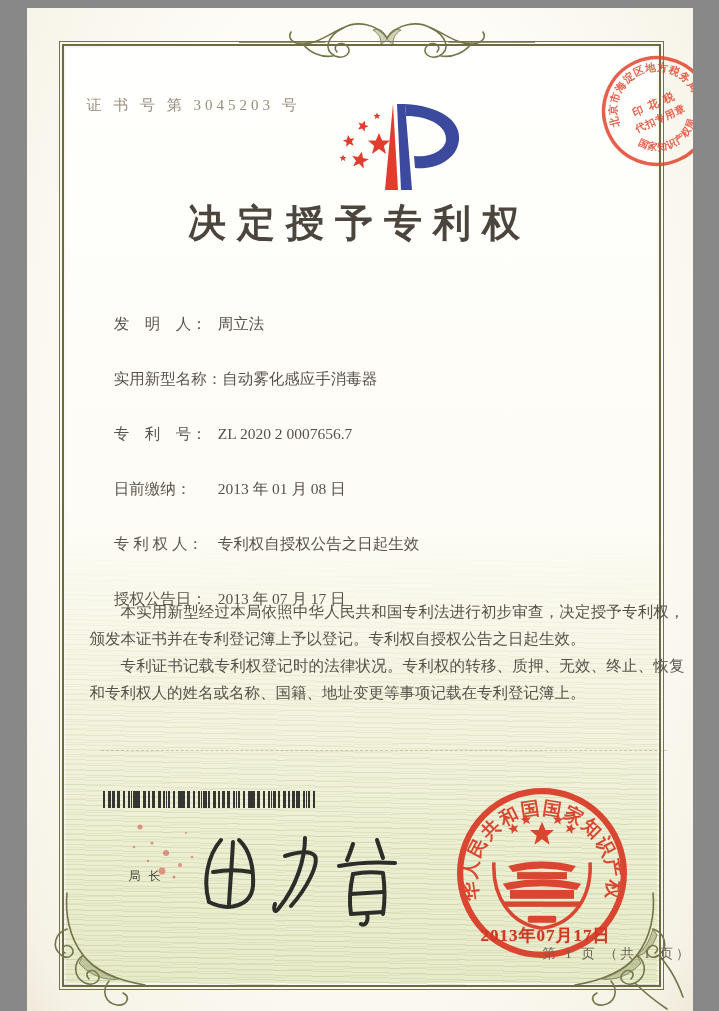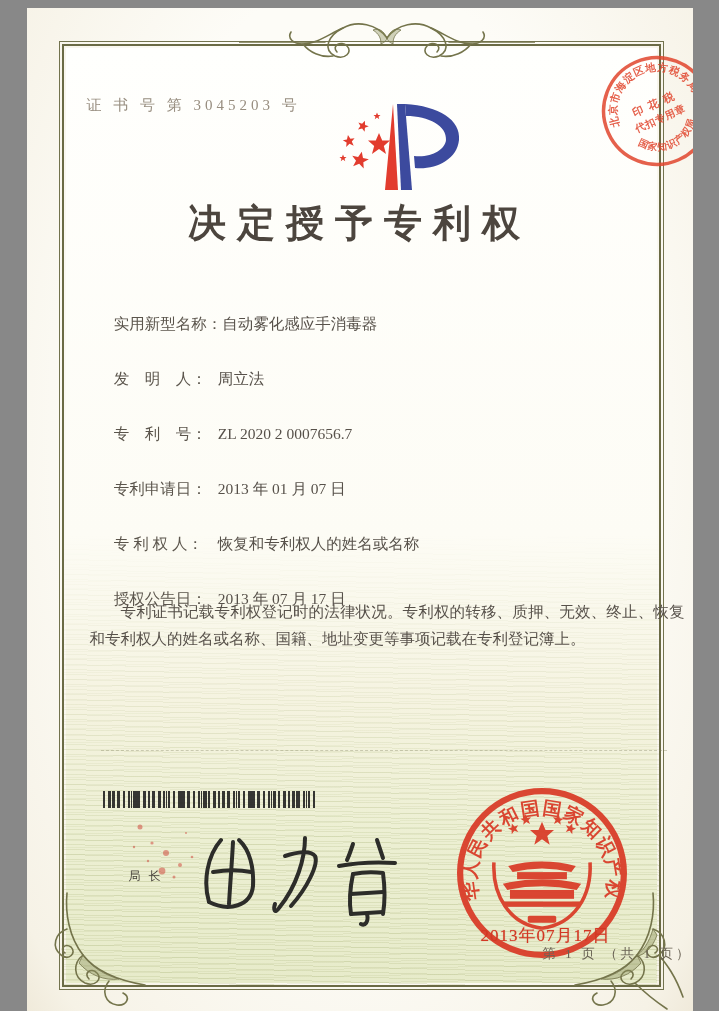--- a/index.html
+++ b/index.html
@@ -53,21 +53,21 @@
   .sig{stroke:#191919;fill:none;stroke-width:4;stroke-linecap:round;stroke-linejoin:round;opacity:.9;}
   .sr-only{position:absolute;width:1px;height:1px;overflow:hidden;clip:rect(0 0 0 0);}
   .splatter{position:absolute;left:95px;top:805px;width:160px;height:70px;pointer-events:none;}
   
   .tax-stamp{position:absolute;left:572px;top:45px;width:116px;height:116px;
              transform:rotate(-24deg);opacity:.85;}
   .tax-red{fill:#e1462e;}
   .seal{position:absolute;left:426px;top:776px;width:178px;height:178px;opacity:.93;}
   .seal-red{fill:#d93a26;}
   .seal-date{position:absolute;left:430px;top:916px;width:178px;text-align:center;
-             font-size:17px;font-weight:400;letter-spacing:1px;color:#d23723;
+             font-size:17px;font-weight:700;letter-spacing:1px;color:#d23723;
              text-shadow:0 0 1px rgba(210,55,35,.5);}
   .footer{position:absolute;left:0;top:937px;width:100%;text-align:right;
           font-size:13.5px;letter-spacing:3px;color:#6a6355;}
 </style>
 </head>
 <body>
 
 <div class="page">
 
   <div class="frame-outer">
@@ -143,40 +143,41 @@
       <textPath href="#taxBot" startOffset="50%" text-anchor="middle">国家知识产权局</textPath>
     </text>
     <text class="tax-red" x="75" y="70" text-anchor="middle" font-size="14" font-weight="bold" letter-spacing="2">印 花 税</text>
     <text class="tax-red" x="75" y="90" text-anchor="middle" font-size="13" font-weight="bold" letter-spacing="1">代扣专用章</text>
   </svg>
 
   <div class="title">决定授予专利权</div>
 
   <div class="fields">
     <div class="field">
+      <span class="f-label">发　明　人：</span><span class="f-value">周立法</span>
+    </div>
+    <div class="field">
       <span class="f-label">实用新型名称：</span><span class="f-value">自动雾化感应手消毒器</span>
     </div>
     <div class="field">
-      <span class="f-label">发　明　人：</span><span class="f-value">周立法</span>
-    </div>
-    <div class="field">
       <span class="f-label">专　利　号：</span><span class="f-value">ZL 2020 2 0007656.7</span>
     </div>
     <div class="field">
-      <span class="f-label">专利申请日：</span><span class="f-value">2013 年 01 月 07 日</span>
-    </div>
-    <div class="field">
-      <span class="f-label">专 利 权 人：</span><span class="f-value">恢复和专利权人的姓名或名称</span>
+      <span class="f-label">日前缴纳：</span><span class="f-value">2013 年 01 月 08 日</span>
+    </div>
+    <div class="field">
+      <span class="f-label">专 利 权 人：</span><span class="f-value">专利权自授权公告之日起生效</span>
     </div>
     <div class="field">
       <span class="f-label">授权公告日：</span><span class="f-value">2013 年 07 月 17 日</span>
     </div>
   </div>
 
   <div class="paragraphs">
+    <p>本实用新型经过本局依照中华人民共和国专利法进行初步审查，决定授予专利权，颁发本证书并在专利登记簿上予以登记。专利权自授权公告之日起生效。</p>
     <p>专利证书记载专利权登记时的法律状况。专利权的转移、质押、无效、终止、恢复和专利权人的姓名或名称、国籍、地址变更等事项记载在专利登记簿上。</p>
   </div>
 
   <div class="perf-line"></div>
 
   <div class="barcode"></div>
 
   <svg class="splatter" viewBox="0 0 160 70">
     <g fill="rgba(205,60,50,.5)">
       <circle cx="18" cy="14" r="2.5"></circle>

